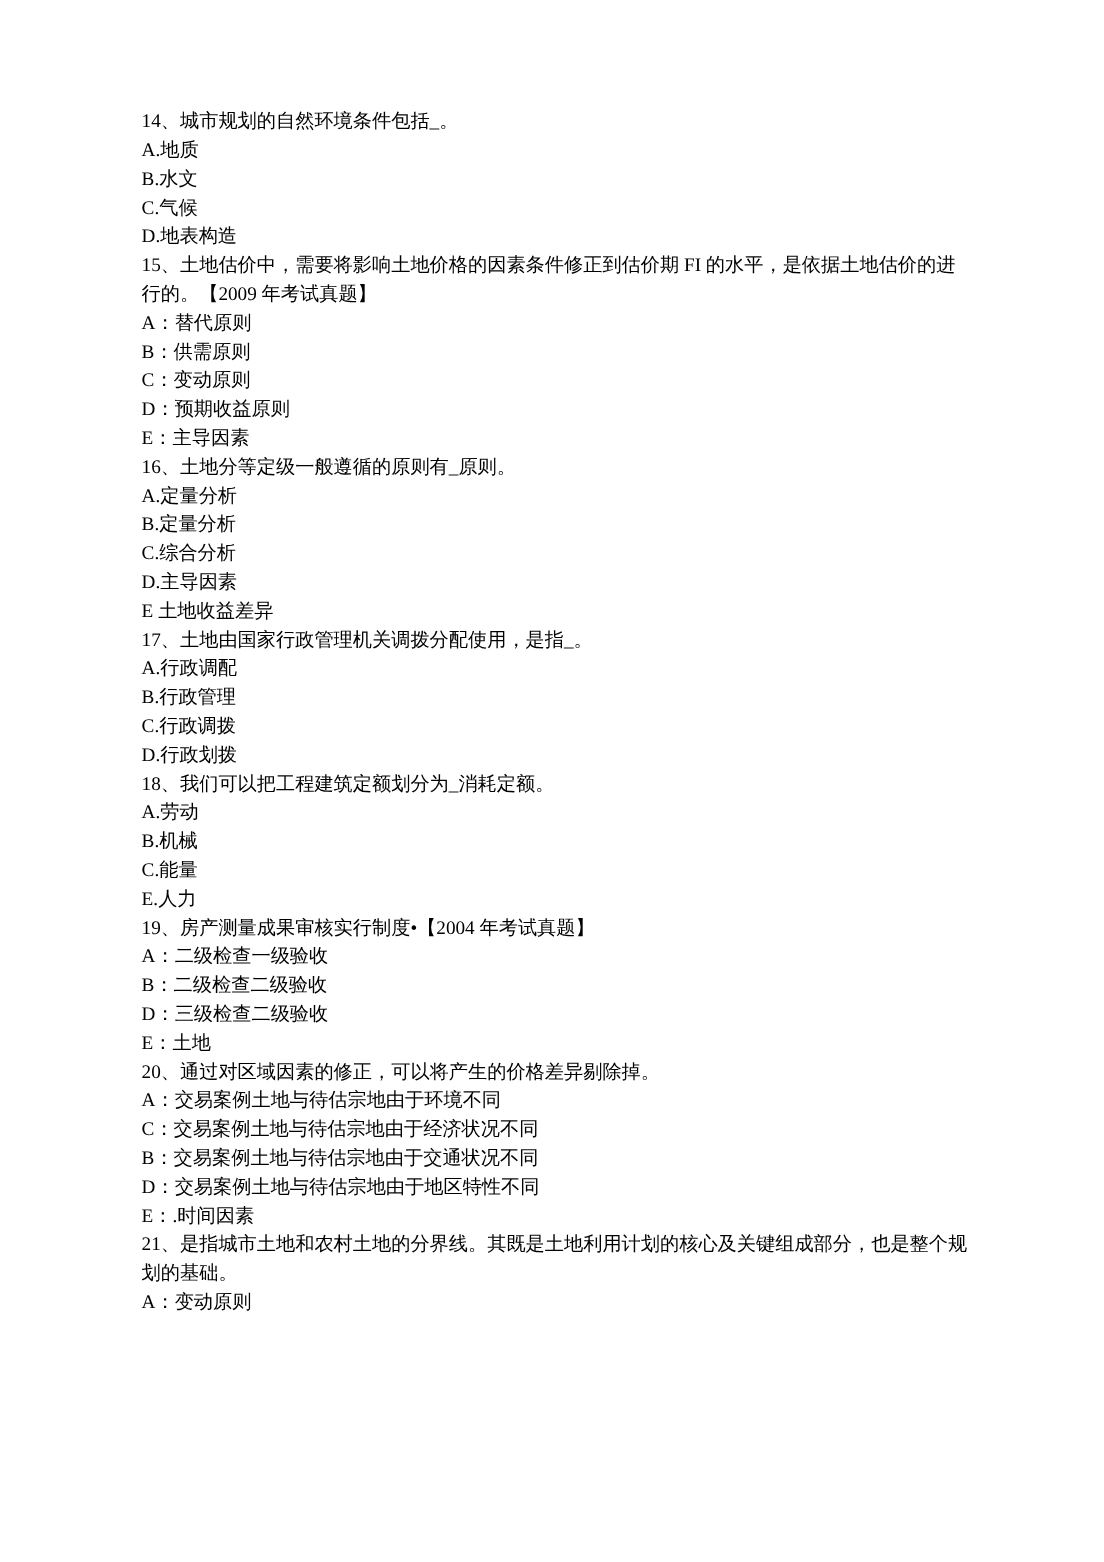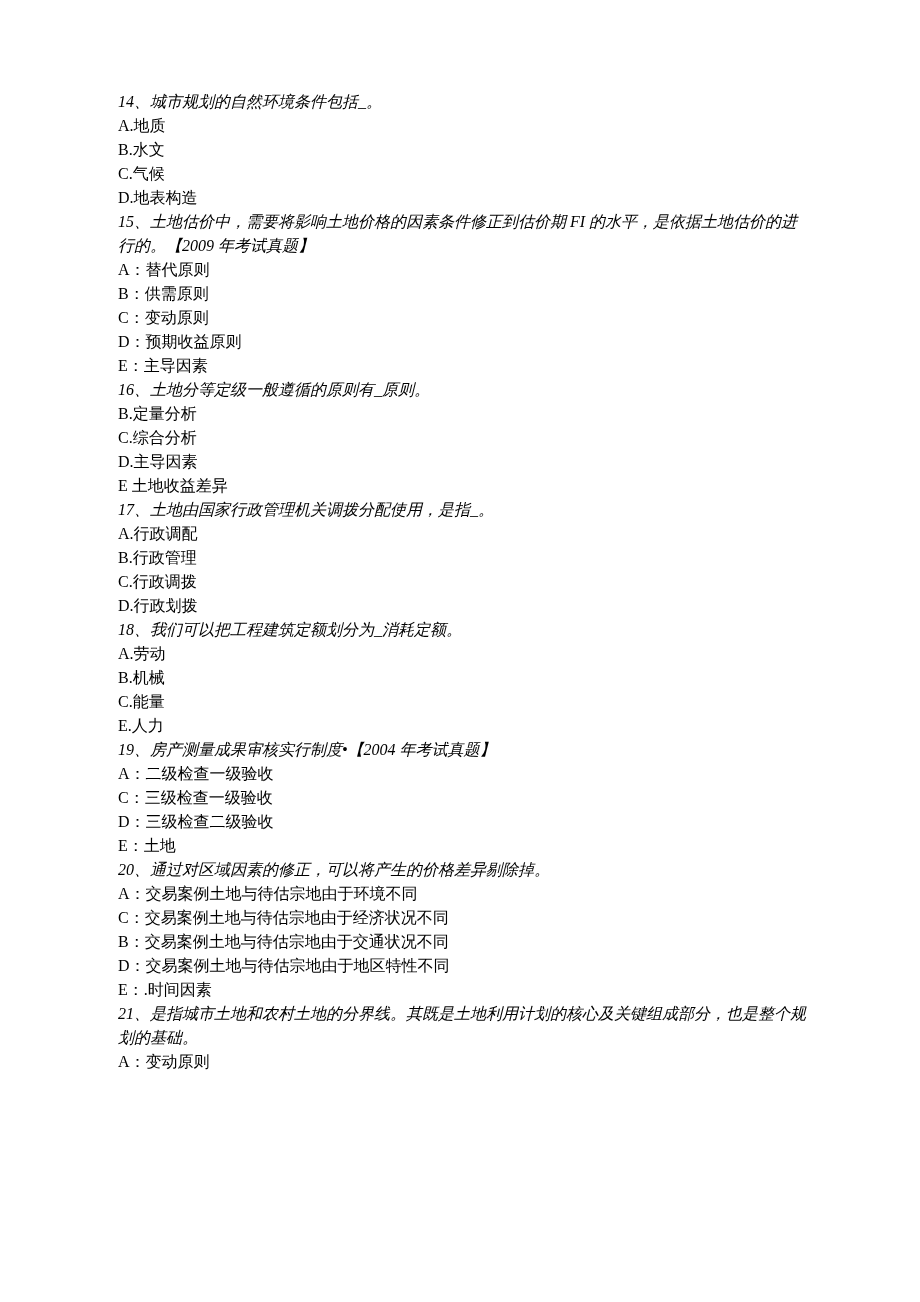--- a/index.html
+++ b/index.html
@@ -11,21 +11,20 @@
       margin: 0;
       padding: 90px 110px 90px 118px;
       width: 920px;
       box-sizing: border-box;
     }
     .question-block {
       margin: 0;
     }
     .question-stem {
       margin: 0;
-      font-style: italic;
     }
     .option-line {
       margin: 0;
     }
   </style>
 </head>
 <body>
 
 <div>
 
@@ -41,20 +40,21 @@
     <div class="question-stem"><span>15、</span><span>土地估价中，需要将影响土地价格的因素条件修正到估价期 FI 的水平，是依据土地估价的进行的。【2009 年考试真题】</span></div>
     <div class="option-line">A：替代原则</div>
     <div class="option-line">B：供需原则</div>
     <div class="option-line">C：变动原则</div>
     <div class="option-line">D：预期收益原则</div>
     <div class="option-line">E：主导因素</div>
   </div>
 
   <div class="question-block">
     <div class="question-stem"><span>16、</span><span>土地分等定级一般遵循的原则有_原则。</span></div>
+    <div class="option-line">A.定量分析</div>
     <div class="option-line">B.定量分析</div>
     <div class="option-line">C.综合分析</div>
     <div class="option-line">D.主导因素</div>
     <div class="option-line">E 土地收益差异</div>
   </div>
 
   <div class="question-block">
     <div class="question-stem"><span>17、</span><span>土地由国家行政管理机关调拨分配使用，是指_。</span></div>
     <div class="option-line">A.行政调配</div>
     <div class="option-line">B.行政管理</div>
@@ -66,21 +66,21 @@
     <div class="question-stem"><span>18、</span><span>我们可以把工程建筑定额划分为_消耗定额。</span></div>
     <div class="option-line">A.劳动</div>
     <div class="option-line">B.机械</div>
     <div class="option-line">C.能量</div>
     <div class="option-line">E.人力</div>
   </div>
 
   <div class="question-block">
     <div class="question-stem"><span>19、</span><span>房产测量成果审核实行制度•【2004 年考试真题】</span></div>
     <div class="option-line">A：二级检查一级验收</div>
-    <div class="option-line">C：三级检查一级验收</div>
+    <div class="option-line">B：二级检查二级验收</div>
     <div class="option-line">D：三级检查二级验收</div>
     <div class="option-line">E：土地</div>
   </div>
 
   <div class="question-block">
     <div class="question-stem"><span>20、</span><span>通过对区域因素的修正，可以将产生的价格差异剔除掉。</span></div>
     <div class="option-line">A：交易案例土地与待估宗地由于环境不同</div>
     <div class="option-line">C：交易案例土地与待估宗地由于经济状况不同</div>
     <div class="option-line">B：交易案例土地与待估宗地由于交通状况不同</div>
     <div class="option-line">D：交易案例土地与待估宗地由于地区特性不同</div>

